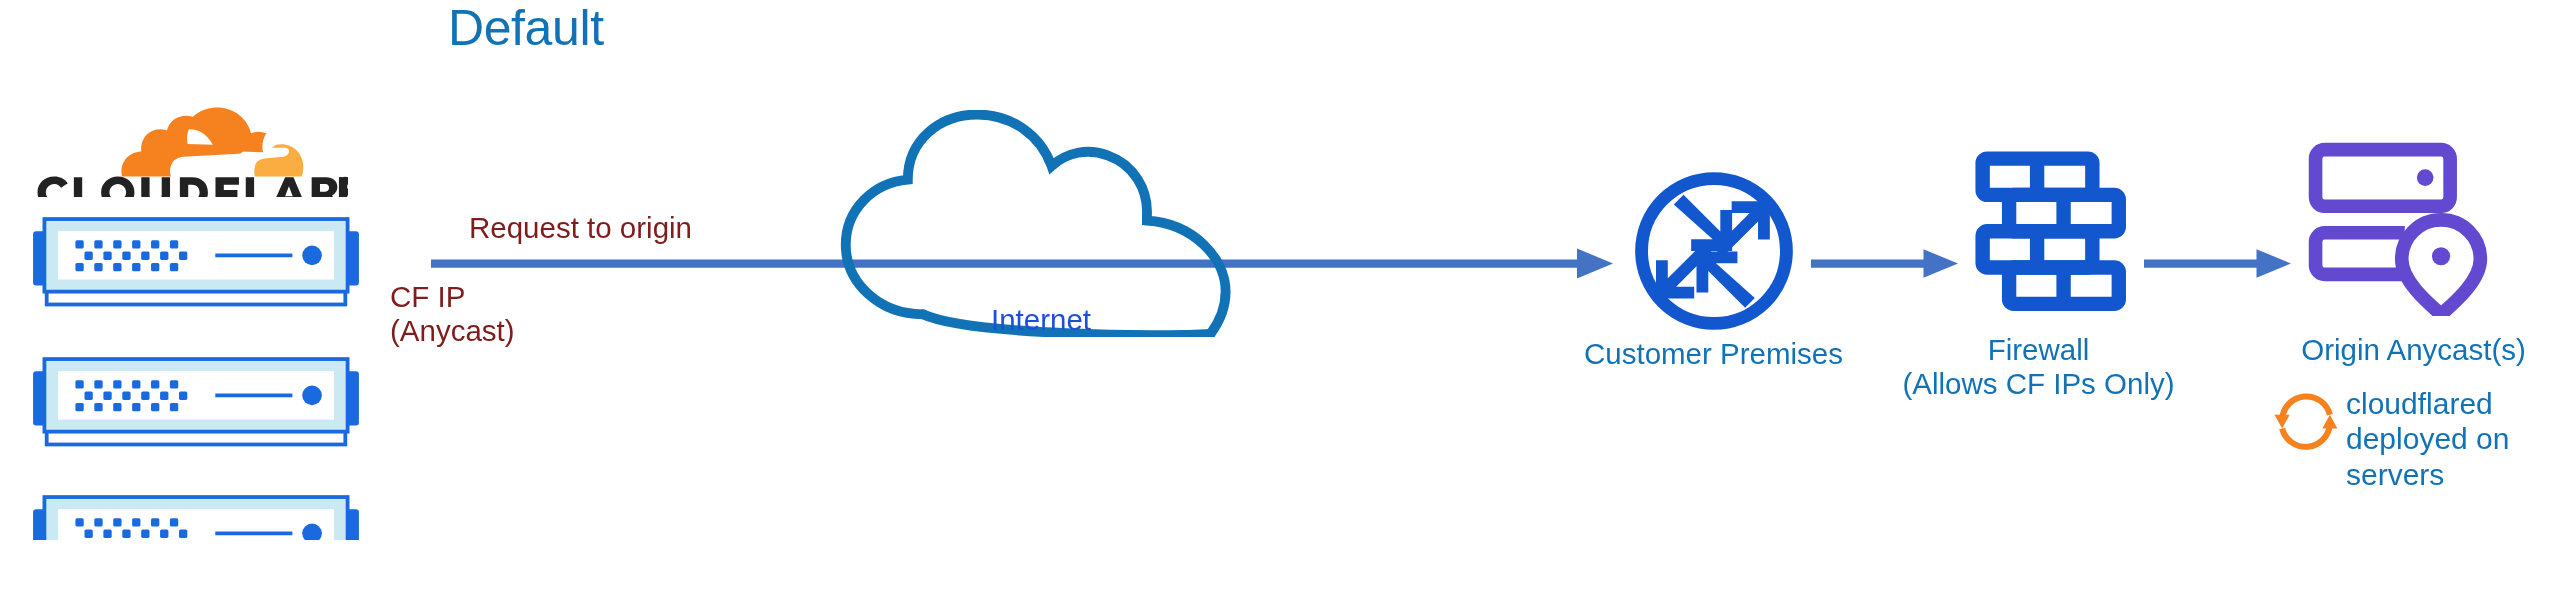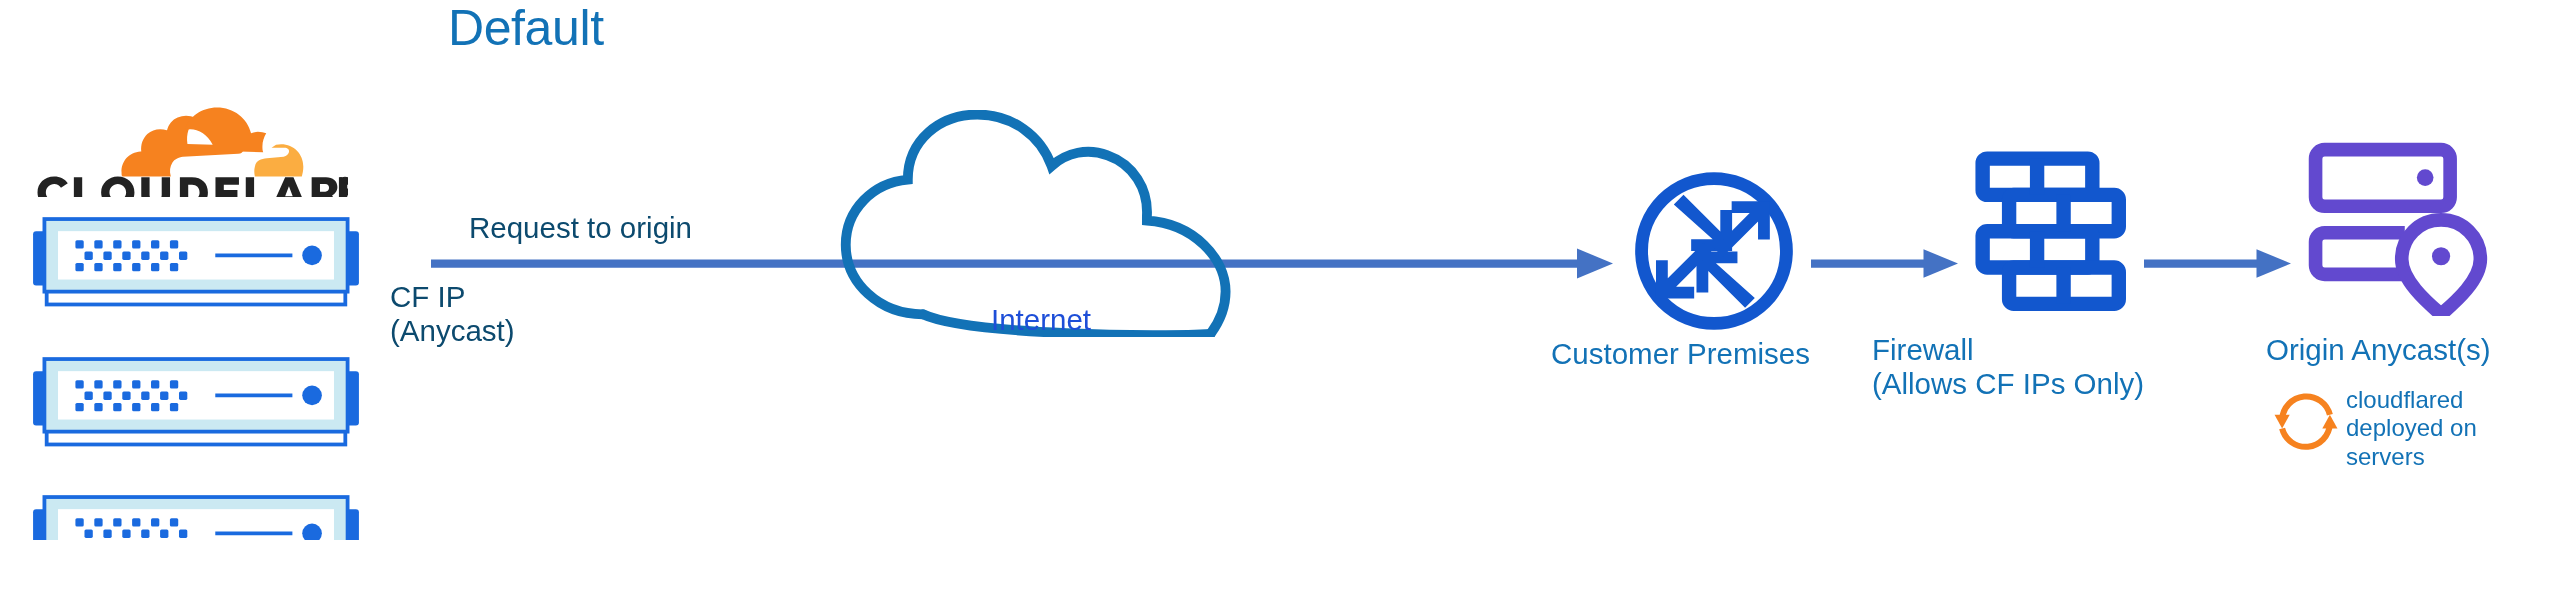--- a/index.html
+++ b/index.html
@@ -42,32 +42,33 @@
 
   
   .server-appliance { width: 344px; height: 95px; }
   .server-appliance svg { display:block; width:344px; height:95px; }
   #server-1 { left: 24px; top: 212px; }
   #server-2 { left: 24px; top: 352px; }
   #server-3 { left: 24px; top: 490px; }
 
   
   .flow-label {
-    color: #0c4a6e;
+    color: #7f1d1d;
     font-size: 29.5px;
     line-height: 1.16;
     white-space: nowrap;
   }
   #request-to-origin-label { left: 469px; top: 211px; }
   #cf-ip-label { left: 390px; top: 280px; }
 
   .node-label {
     color: #1272b6;
     font-size: 29.5px;
     line-height: 1.16;
+    text-align: center;
     white-space: nowrap;
   }
   #cpe-label   { left: 1551px; top: 337px; width: 325px; }
   #firewall-label { left: 1872px; top: 333px; width: 333px; }
   #origin-label { left: 2266px; top: 333px; width: 295px; }
 
   #internet-label {
     left: 916px;
     top: 303px;
     width: 250px;
@@ -75,21 +76,21 @@
     color: #1d4ed8;
     font-size: 29.5px;
     white-space: nowrap;
   }
 
   #cloudflared-label {
     left: 2346px;
     top: 386px;
     width: 219px;
     color: #1272b6;
-    font-size: 24px;
+    font-size: 30px;
     line-height: 1.18;
   }
 
   
   .connector { height: 45px; }
   .connector svg { display: block; height: 45px; }
   #arrow-main { left: 424px; top: 241px; width: 1196px; }
   #arrow-main svg { width: 1196px; }
   #arrow-cpe-firewall { left: 1809px; top: 241px; width: 151px; }
   #arrow-cpe-firewall svg { width: 151px; }

